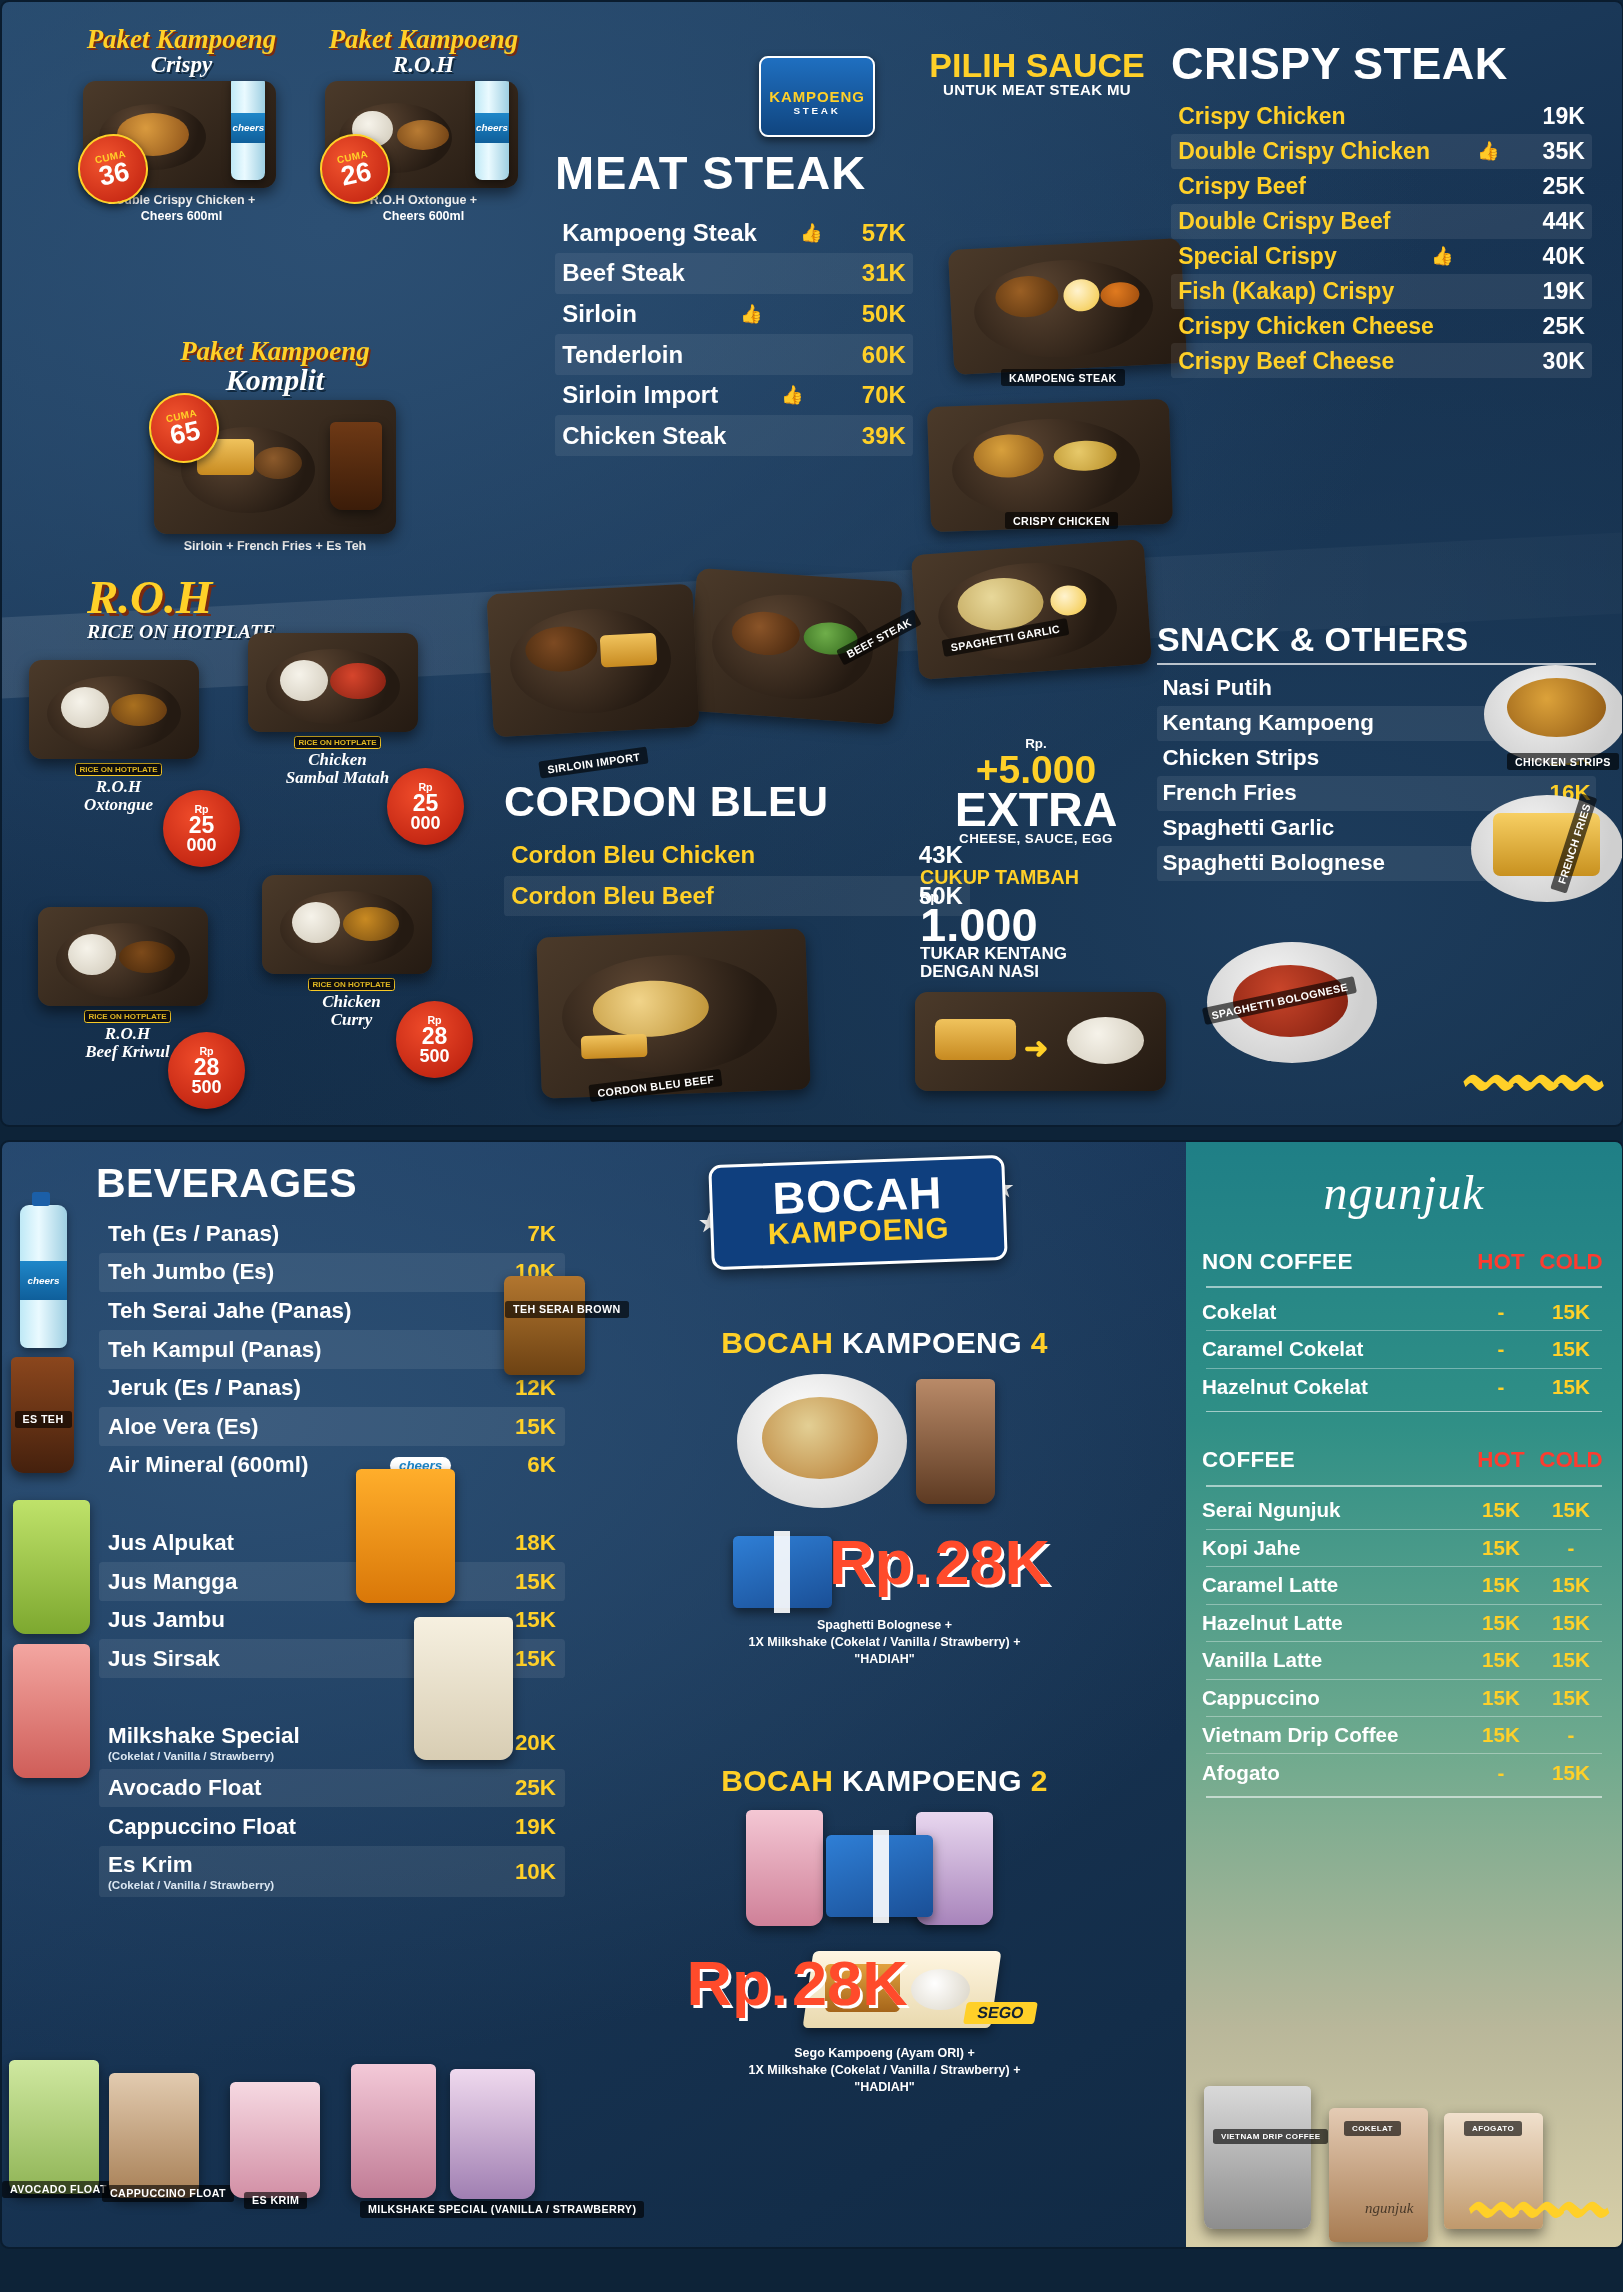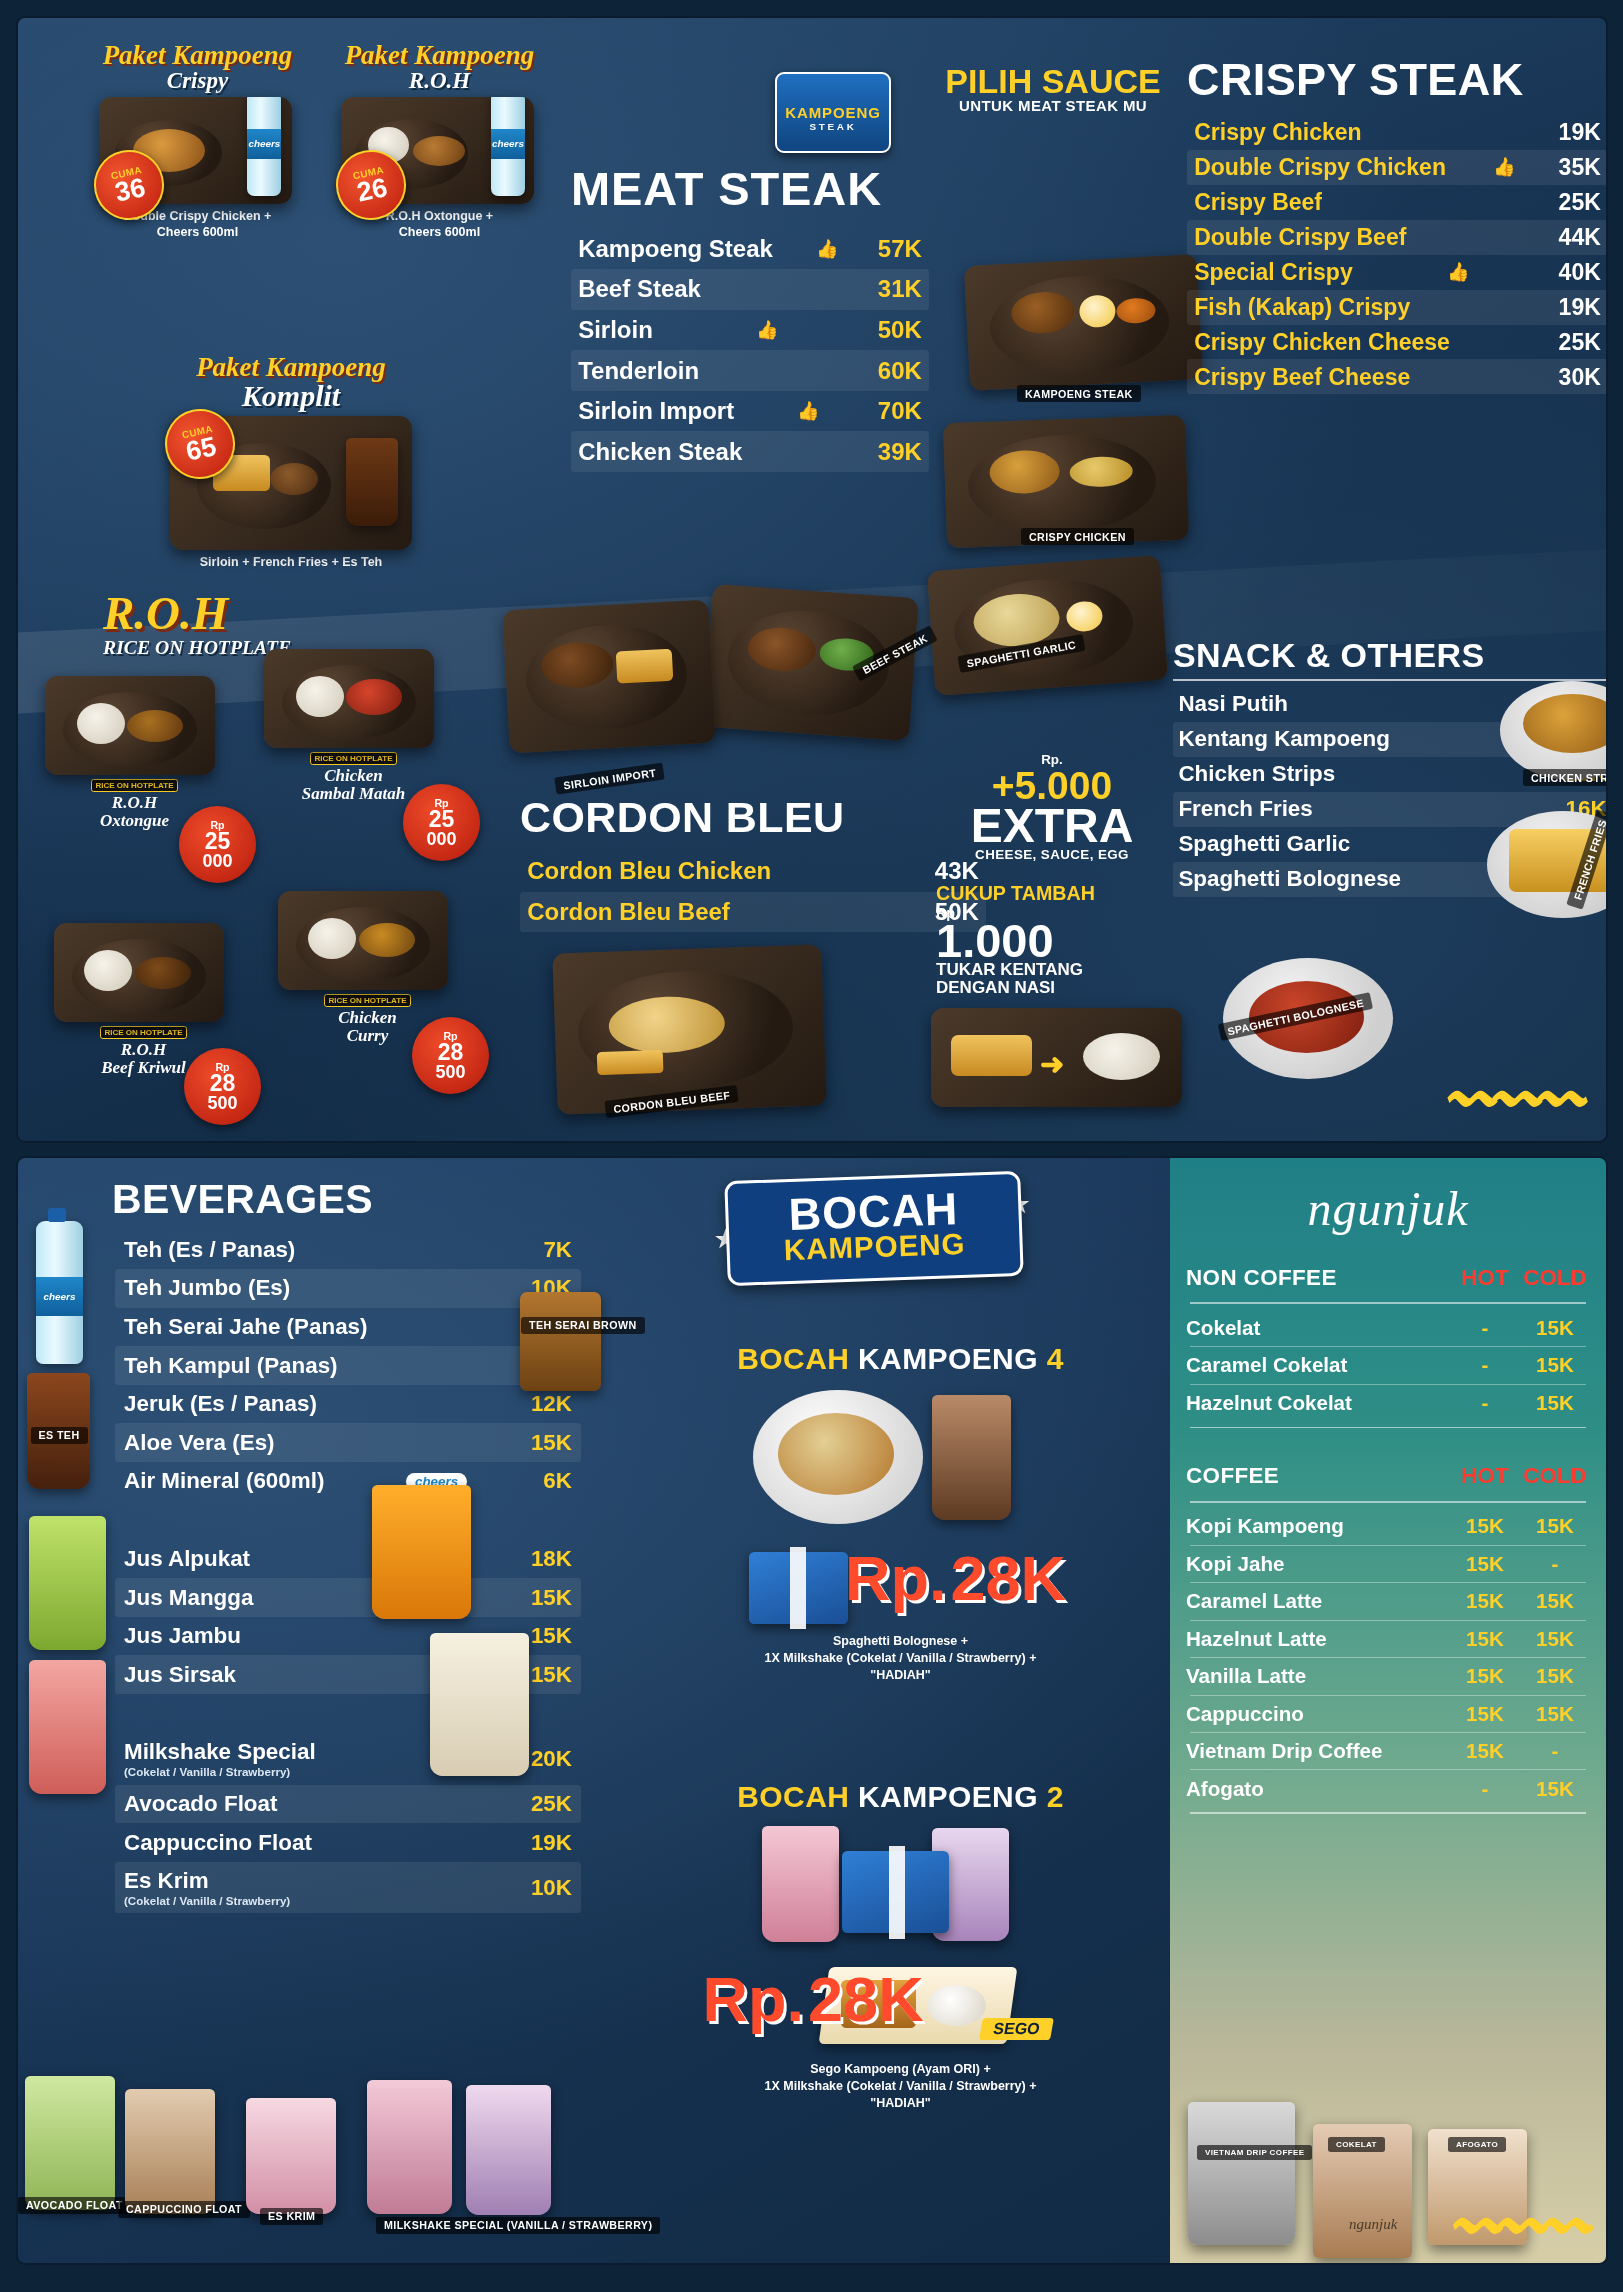--- a/index.html
+++ b/index.html
@@ -5,21 +5,21 @@
   * { box-sizing: border-box; }
   html, body { margin:0; padding:0; }
   body {
     width:1624px; height:2293px;
     background:#0d2338;
     font-family:"Liberation Sans", sans-serif;
     color:#fff;
     position:relative;
     overflow:hidden;
   }
-  .page { position:absolute; inset:0; padding:16px; }
+  .page { position:absolute; inset:0; }
 
   
   .panel {
     position:relative;
     border-radius:9px;
     overflow:hidden;
   }
   .panel-top {
     height:1127px;
     background:
@@ -817,21 +817,21 @@
 
       <div style="height:23px;"></div>
 
       <div class="nrow nhead">
         <span class="nm">COFFEE</span>
         <span class="hot">HOT</span>
         <span class="cold">COLD</span>
       </div>
       <div class="ndiv"></div>
       <div class="nrow">
-        <span class="nm">Kopi Kampoeng</span>
+        <span class="nm">Serai Ngunjuk</span>
         <span class="hot">15K</span>
         <span class="cold">15K</span>
       </div>
       <div class="nsep"></div>
       <div class="nrow">
         <span class="nm">Kopi Jahe</span>
         <span class="hot">15K</span>
         <span class="cold">-</span>
       </div>
       <div class="nsep"></div>

